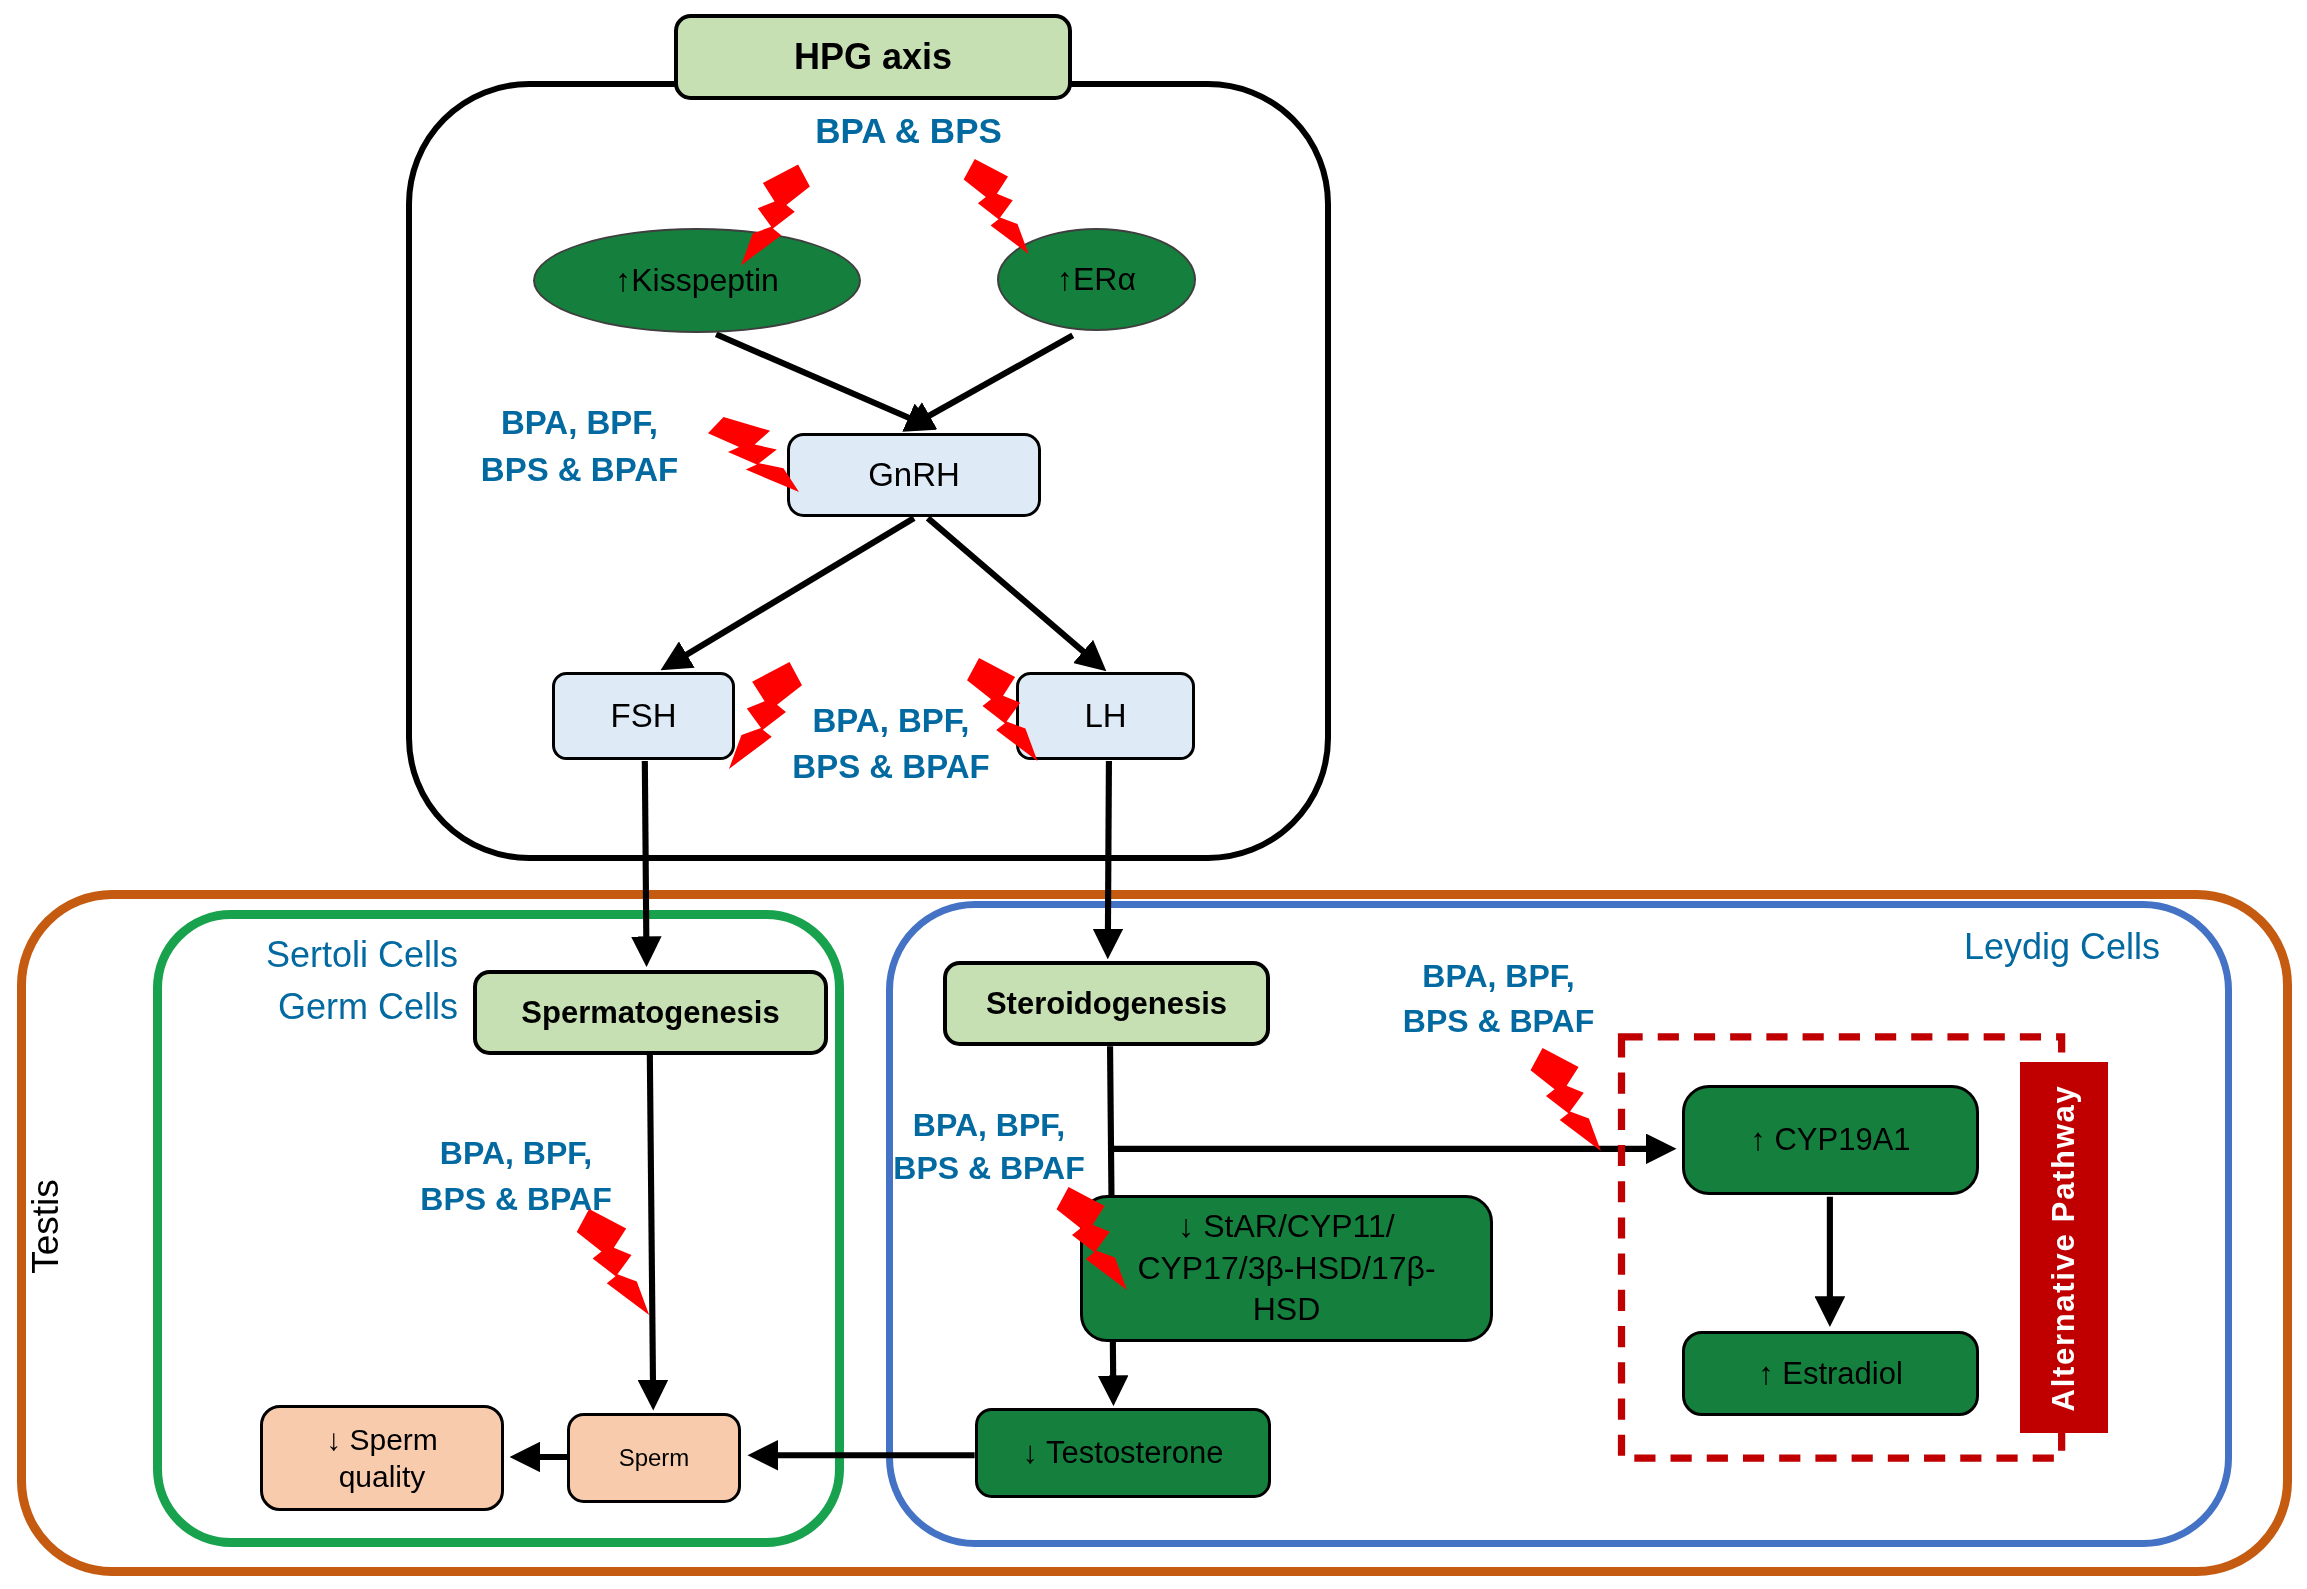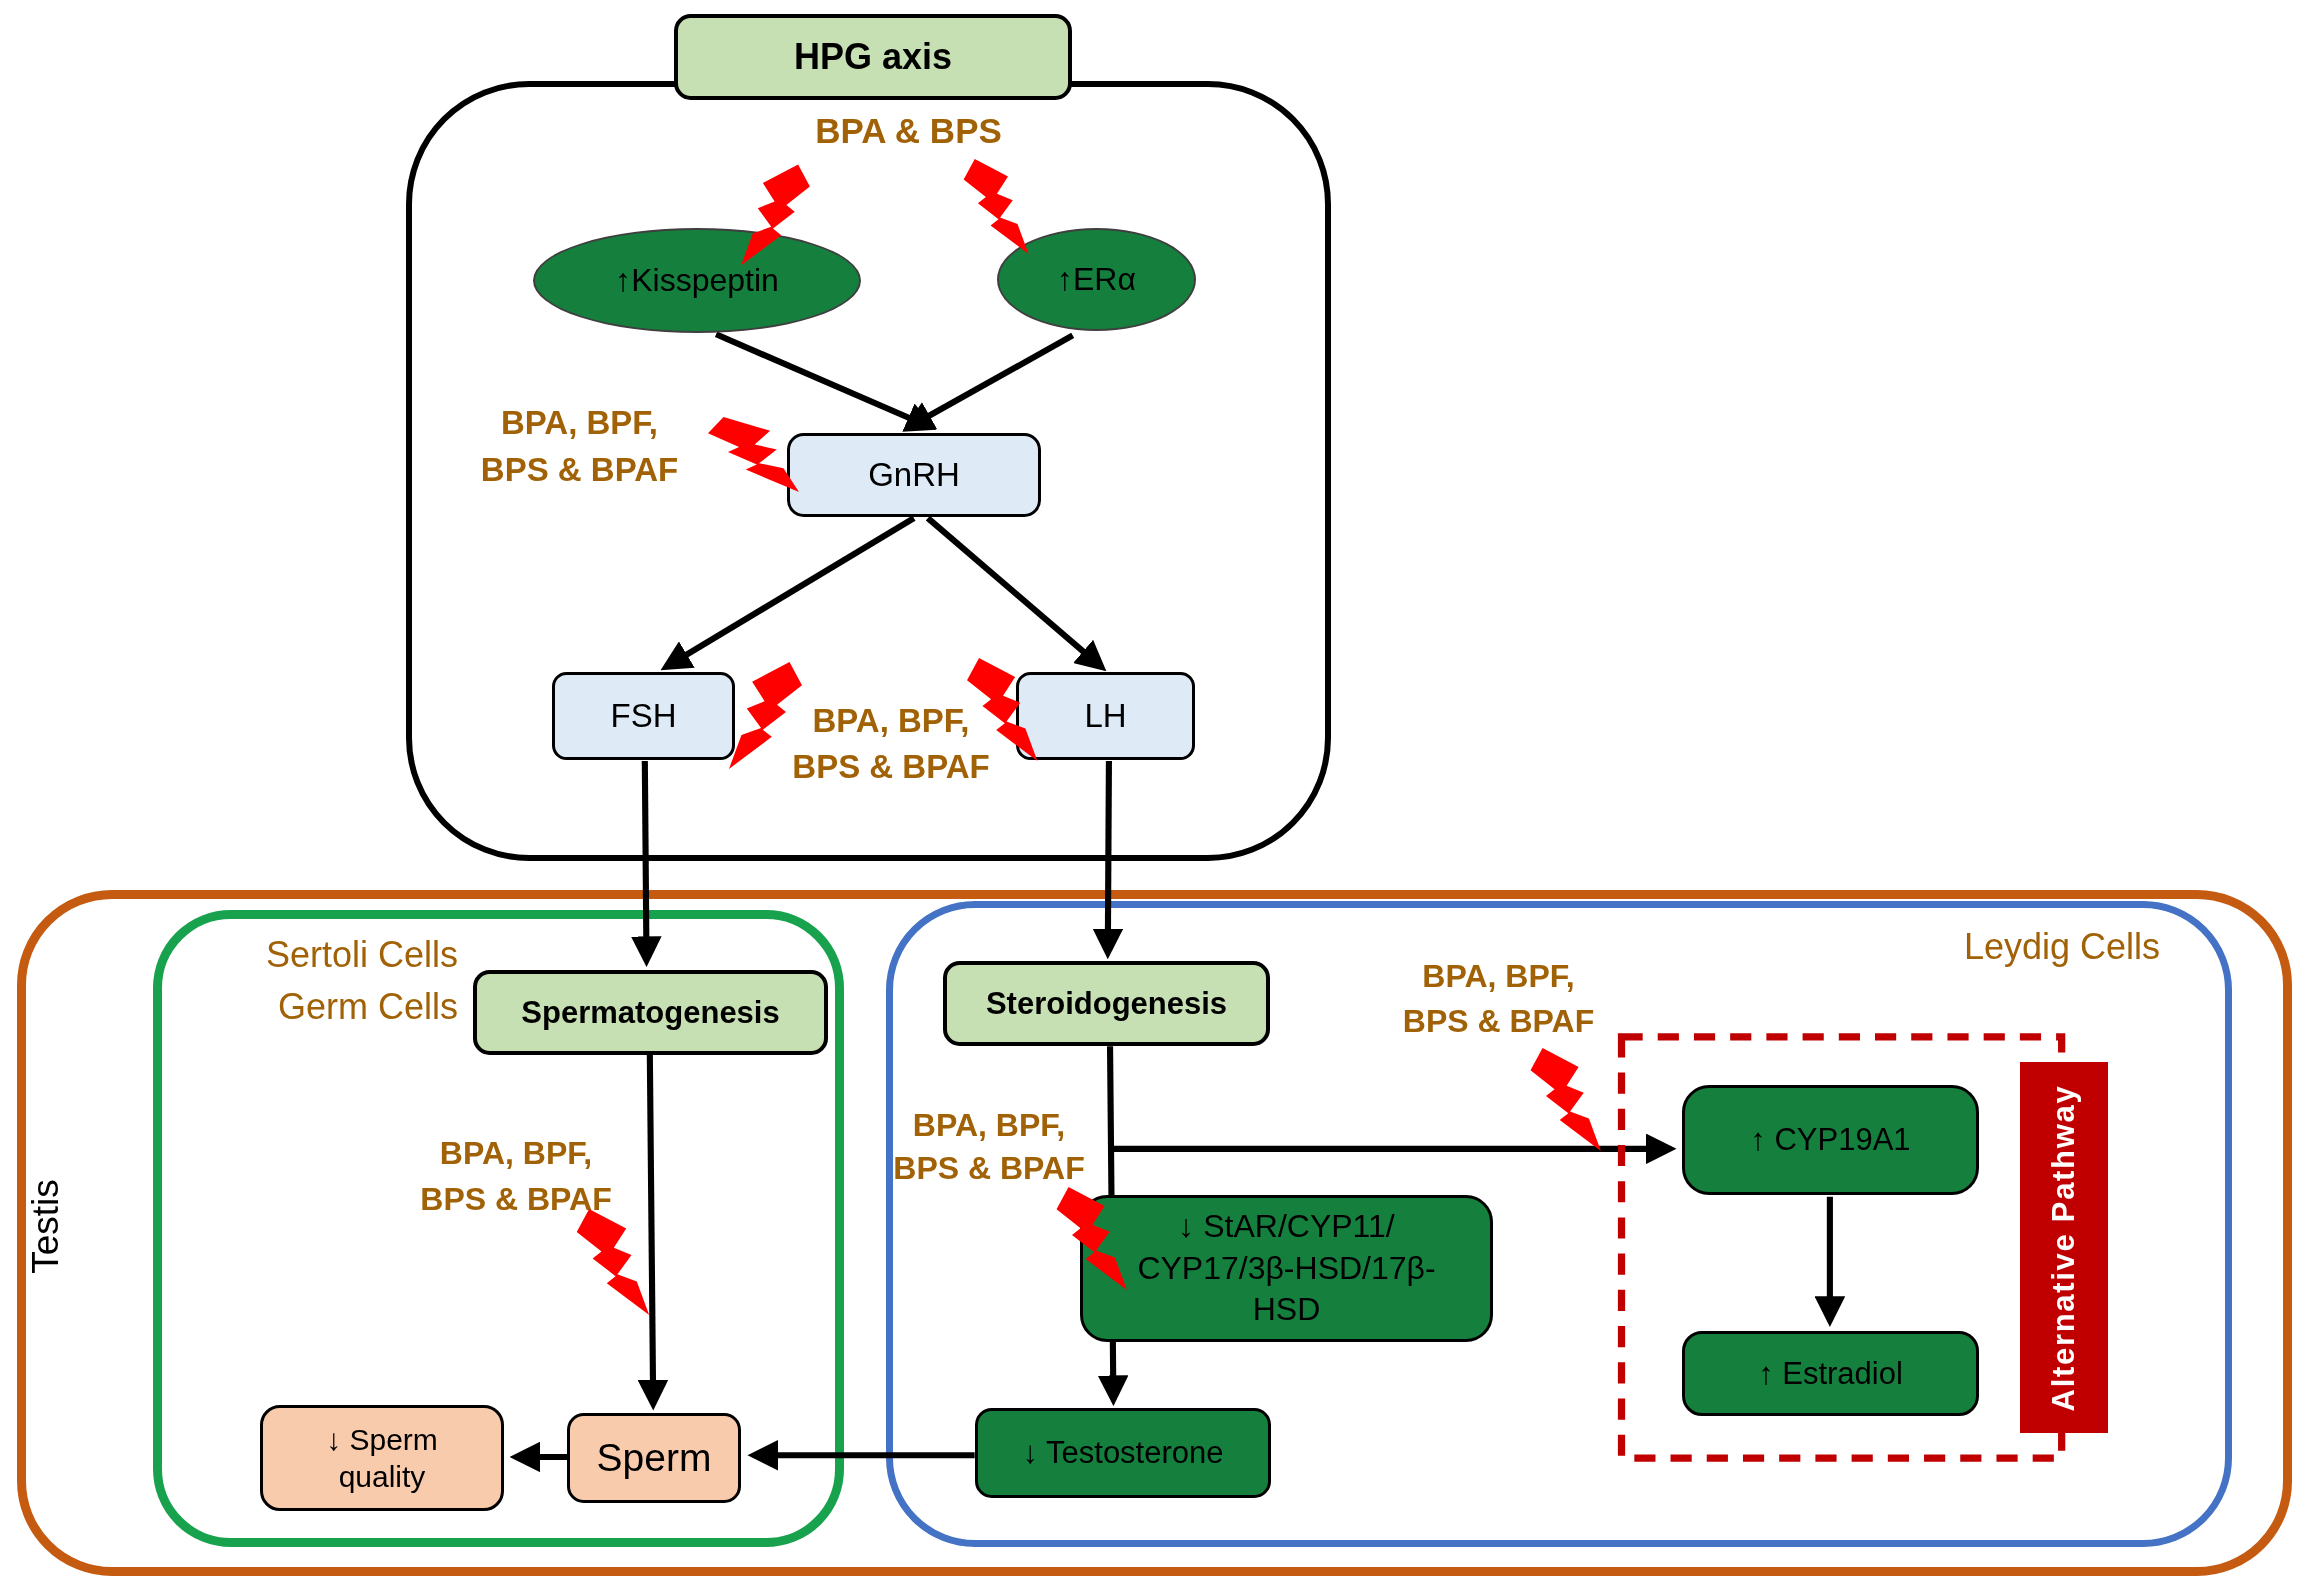--- a/index.html
+++ b/index.html
@@ -24,21 +24,21 @@
   .node{position:absolute; box-sizing:border-box; display:flex; align-items:center;
     justify-content:center; text-align:center; z-index:3; line-height:1.15;}
   .rounded{border:3.9px solid #000; border-radius:16.7px;}
   .green{background:#C6E0B4;}
   .blue{background:#DEEBF7;}
   .yellow{background:#15803d; border-width:3.3px; border-radius:27px;}
   .peach{background:#F8CBAD;}
   .ellipse{background:#15803d; border:2.8px solid #3f3f3f; border-radius:50%;}
   .bold{font-weight:bold;}
   
-  .lbl{position:absolute; z-index:3; text-align:center; font-weight:bold; color:#a16207;}
+  .lbl{position:absolute; z-index:3; text-align:center; font-weight:bold; color:#0369a1;}
   .lbl div{white-space:nowrap;}
   .plain{font-weight:normal;}
   .left-align{text-align:right;}
   
   .testis-lbl{position:absolute; left:-38px; top:1204px; width:167px; height:45px;
     transform:rotate(-90deg); display:flex; align-items:center; justify-content:center;
     font-size:37px; font-weight:normal; z-index:3;}
   .alt-bar{position:absolute; left:2020px; top:1062px; width:88px; height:371px;
     background:#C00000; z-index:4; display:flex; align-items:center; justify-content:center;}
   .alt-bar span{transform:rotate(-90deg); white-space:nowrap; color:#fff;
@@ -101,21 +101,21 @@
     <div>CYP17/3β-HSD/17β-</div>
     <div>HSD</div>
   </div>
 
   <div class="node yellow rounded" style="left:1682px;top:1085px;width:297px;height:110px;font-size:31px;">↑ CYP19A1</div>
 
   <div class="node yellow rounded" style="left:1682px;top:1331px;width:297px;height:85px;font-size:31px;border-radius:20px;">↑ Estradiol</div>
 
   <div class="node yellow rounded" style="left:975px;top:1408px;width:296px;height:90px;font-size:31px;border-radius:16.7px;">↓ Testosterone</div>
 
-  <div class="node peach rounded" style="left:567px;top:1413px;width:174px;height:90px;font-size:39px;border-radius:16.7px;">Sperm</div>
+  <div class="node peach rounded" style="left:567px;top:1413px;width:174px;height:90px;font-size:24px;border-radius:16.7px;">Sperm</div>
 
   <div class="node peach rounded" style="left:260px;top:1405px;width:244px;height:106px;font-size:30px;border-radius:20px;padding:14px 33px;line-height:1.25;">↓ Sperm quality</div>
 
   <div class="lbl" style="left:769px;top:111px;width:279px;font-size:35px;">BPA &amp; BPS</div>
 
   <div class="lbl" style="left:446px;top:399px;width:267px;font-size:33px;line-height:47px;">
     <div>BPA, BPF,</div>
     <div>BPS &amp; BPAF</div>
   </div>
 

